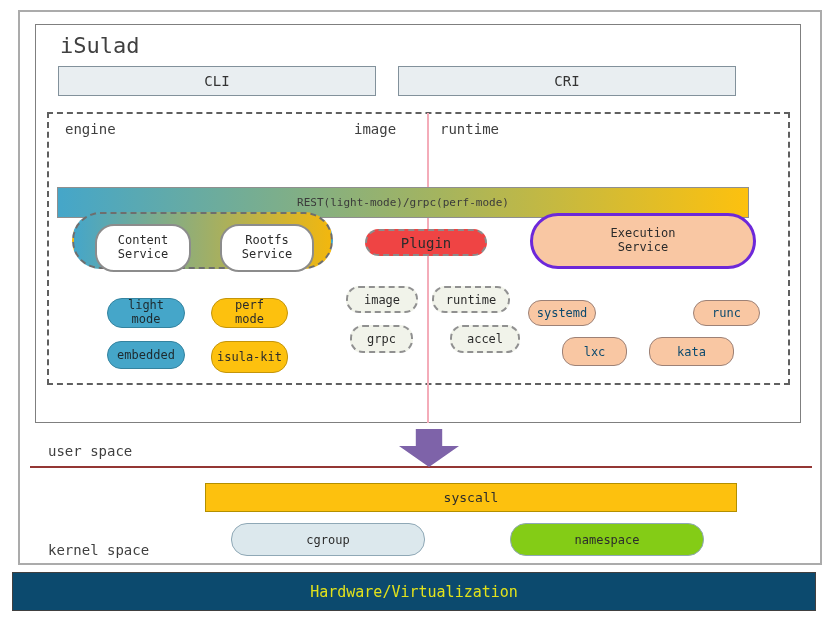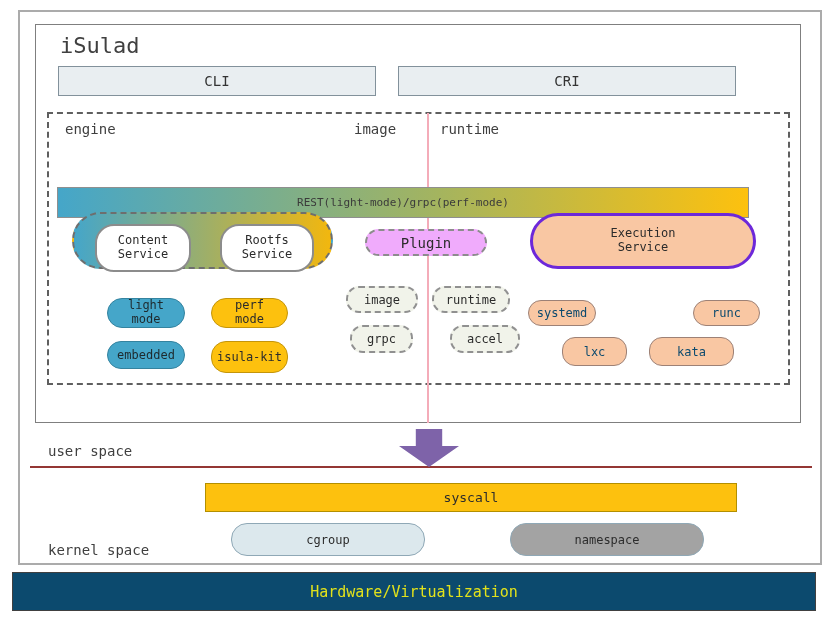--- a/index.html
+++ b/index.html
@@ -33,21 +33,21 @@
     background: linear-gradient(90deg, #45a6c9 0%, #a4b45f 55%, #fdc10e 100%);
     border: 1px solid #8f8f8f; font-size: 11px; color: #3b3b3b; margin-top: 32px; }
 
   .service-capsule { left: 72px; top: 212px; width: 261px; height: 57px; border-radius: 29px;
     background: linear-gradient(90deg, #45a6c9 0%, #f2b70e 100%); border: 2px dashed #6e6e6e; }
   .white-pill { position: absolute; top: 10px; height: 48px; background: #ffffff;
     border: 2px solid #8c8c8c; border-radius: 19px; font-size: 12px; color: #2c2c2c; }
   .content-pill { left: 21px;  width: 96px; }
   .rootfs-pill  { left: 146px; width: 94px; }
 
-  .plugin-pill { left: 365px; top: 229px; width: 122px; height: 27px; background: #f0abfc;
+  .plugin-pill { left: 365px; top: 229px; width: 122px; height: 27px; background: #ef4444;
     border: 2px dashed #8c8c8c; border-radius: 14px; font-size: 14px; color: #2c2c2c; }
 
   .exec-pill { left: 530px; top: 213px; width: 226px; height: 56px; background: #f9c7a3;
     border: 3px solid #6d28d9; border-radius: 28px; font-size: 12px; color: #2c2c2c; }
 
   .teal-pill { background: #45a6c9; border: 1px solid #34839f; color: #1e2a2e; }
   .gold-pill { background: #fdc10e; border: 1px solid #c4950a; color: #2c2c2c; }
   .mode-pill { border-radius: 15px; font-size: 12px; }
   .light-mode { left: 107px; top: 298px; width: 78px; height: 30px; }
   .perf-mode  { left: 211px; top: 298px; width: 77px; height: 30px; }
@@ -76,21 +76,21 @@
     clip-path: polygon(28% 0, 72% 0, 72% 45%, 100% 45%, 50% 100%, 0 45%, 28% 45%); }
 
   .red-divider { left: 30px; top: 466px; width: 782px; height: 2px; background: #943634; }
 
   .syscall-bar { left: 205px; top: 483px; width: 532px; height: 29px; background: #fdc10e;
     border: 1px solid #b38f00; font-size: 13px; color: #2c2c2c; }
 
   .kernel-pill { height: 33px; border: 1px solid #8fa8b6; border-radius: 16px;
     font-size: 12px; color: #2c2c2c; }
   .cgroup-pill    { left: 231px; top: 523px; width: 194px; background: #dce8ed; }
-  .namespace-pill { left: 510px; top: 523px; width: 194px; background: #a3a3a3; }
+  .namespace-pill { left: 510px; top: 523px; width: 194px; background: #84cc16; }
 
   .hardware-bar { left: 12px; top: 572px; width: 804px; height: 39px; background: #0c4a6e;
     border: 1px solid #404040; font-size: 15px; color: #e2e21b; }
 </style>
 </head>
 <body>
 
 <div class="abs outer-frame"></div>
 <div class="abs isulad-box"></div>
 <div class="abs page-title">iSulad</div>

